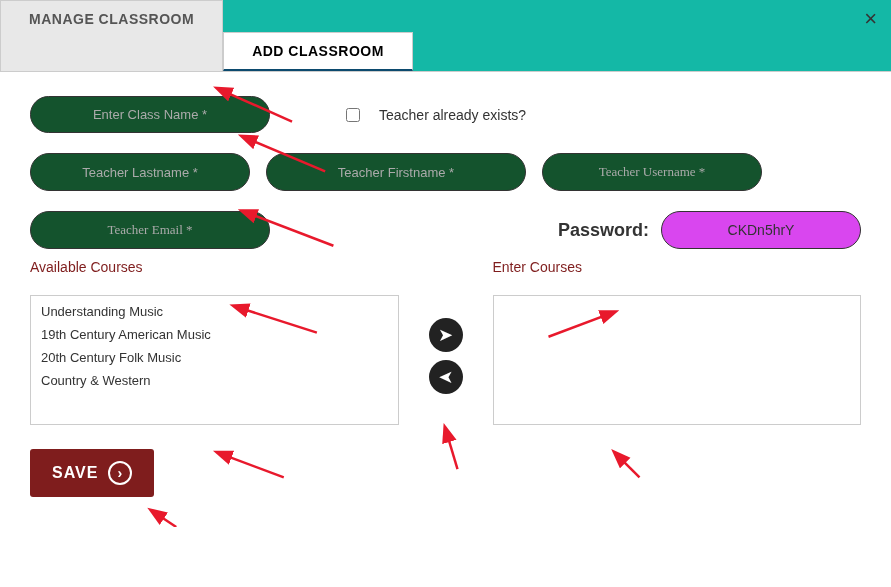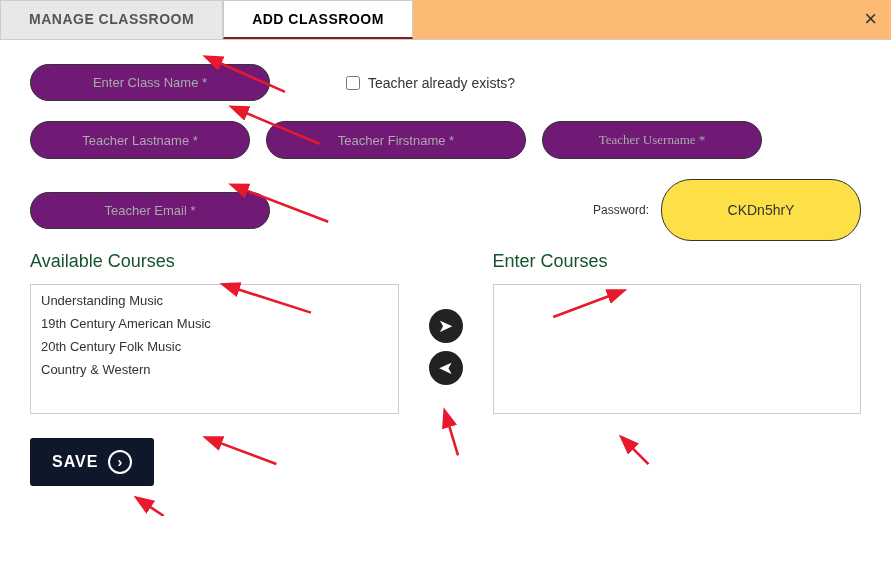--- a/index.html
+++ b/index.html
@@ -14,37 +14,38 @@
     .modal {
       background: #fff;
       width: 891px;
       min-height: 587px;
       position: relative;
       box-shadow: 0 2px 20px rgba(0,0,0,0.3);
     }
     .tabs {
       display: flex;
       border-bottom: 1px solid #ccc;
-      background: #fdba74;
+      background: #14b8a6;
     }
     .tab {
       padding: 10px 28px;
       font-size: 14px;
       font-weight: bold;
       cursor: pointer;
       border: 1px solid #ccc;
       border-bottom: none;
       background: #fff;
       color: #333;
       letter-spacing: 0.5px;
     }
     .tab.active {
       background: #fff;
-      border-bottom: 2px solid #7f1d1d;
+      border-bottom: 2px solid #0c4a6e;
       color: #000;
+      margin-top: 32px;
     }
     .tab:not(.active) {
       background: #e8e8e8;
       color: #555;
     }
     .close-btn {
       position: absolute;
       top: 8px;
       right: 14px;
       font-size: 22px;
@@ -64,74 +65,74 @@
       margin-bottom: 20px;
       gap: 16px;
     }
     .input-pill {
       border: 1.5px solid #333;
       border-radius: 30px;
       padding: 10px 20px;
       font-size: 13px;
       color: #999;
       outline: none;
-      background: #701a75;
+      background: #14532d;
       text-align: right;
     }
     .input-pill::placeholder {
       color: #aaa;
       text-align: center;
     }
     .input-class-name {
       width: 240px;
     }
     .teacher-exists {
       display: flex;
       align-items: center;
-      gap: 8px;
+      gap: 19px;
       font-size: 14px;
       color: #333;
       margin-left: 60px;
     }
     .teacher-exists input[type="checkbox"] {
       width: 14px;
       height: 14px;
       cursor: pointer;
     }
     .input-firstname { width: 260px; }
     .input-lastname { width: 220px; }
     .input-username { width: 220px; font-family: Liberation Serif, serif; }
-    .input-email { width: 240px; }
+    .input-email { width: 240px; font-family: Liberation Serif, serif; }
     .password-label {
-      font-size: 12px;
-      color: #333;
-      font-weight: normal;
+      font-size: 18px;
+      color: #333;
+      font-weight: bold;
     }
     .password-value {
       border: 1.5px solid #333;
       border-radius: 30px;
-      padding: 22px 30px;
-      font-size: 14px;
-      color: #333;
-      background: #fde047;
+      padding: 10px 30px;
+      font-size: 14px;
+      color: #333;
+      background: #d946ef;
       min-width: 200px;
       text-align: center;
     }
     .courses-section {
       display: flex;
       gap: 20px;
       margin-top: 10px;
     }
     .courses-col {
       flex: 1;
     }
     .courses-label {
-      font-size: 18px;
-      color: #14532d;
-      margin-bottom: 12px;
+      font-size: 14px;
+      color: #7f1d1d;
+      margin-bottom: 20px;
     }
     .courses-list-wrapper {
       border: 1px solid #ccc;
       height: 130px;
       position: relative;
       overflow: hidden;
     }
     .courses-list {
       width: 100%;
       height: 100%;
@@ -167,21 +168,21 @@
       justify-content: center;
       color: #fff;
       font-size: 18px;
     }
     .save-row {
       margin-top: 24px;
       display: flex;
       align-items: center;
     }
     .save-btn {
-      background: #0f172a;
+      background: #7f1d1d;
       color: #fff;
       border: none;
       font-size: 16px;
       font-weight: bold;
       letter-spacing: 1px;
       padding: 12px 22px;
       cursor: pointer;
       display: flex;
       align-items: center;
       gap: 10px;

